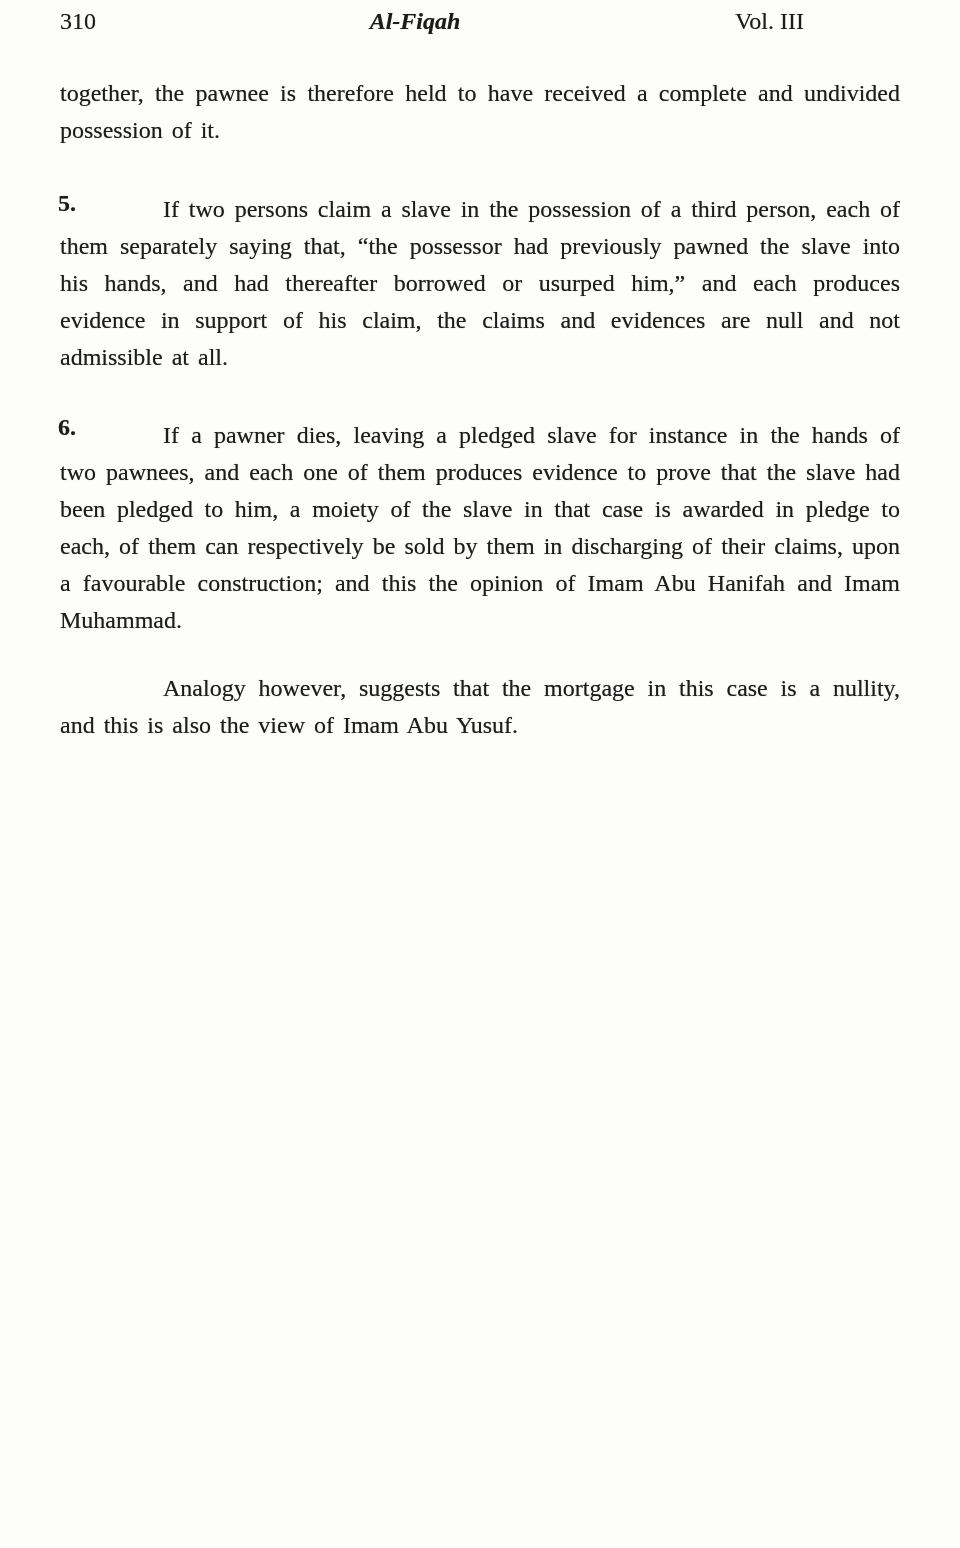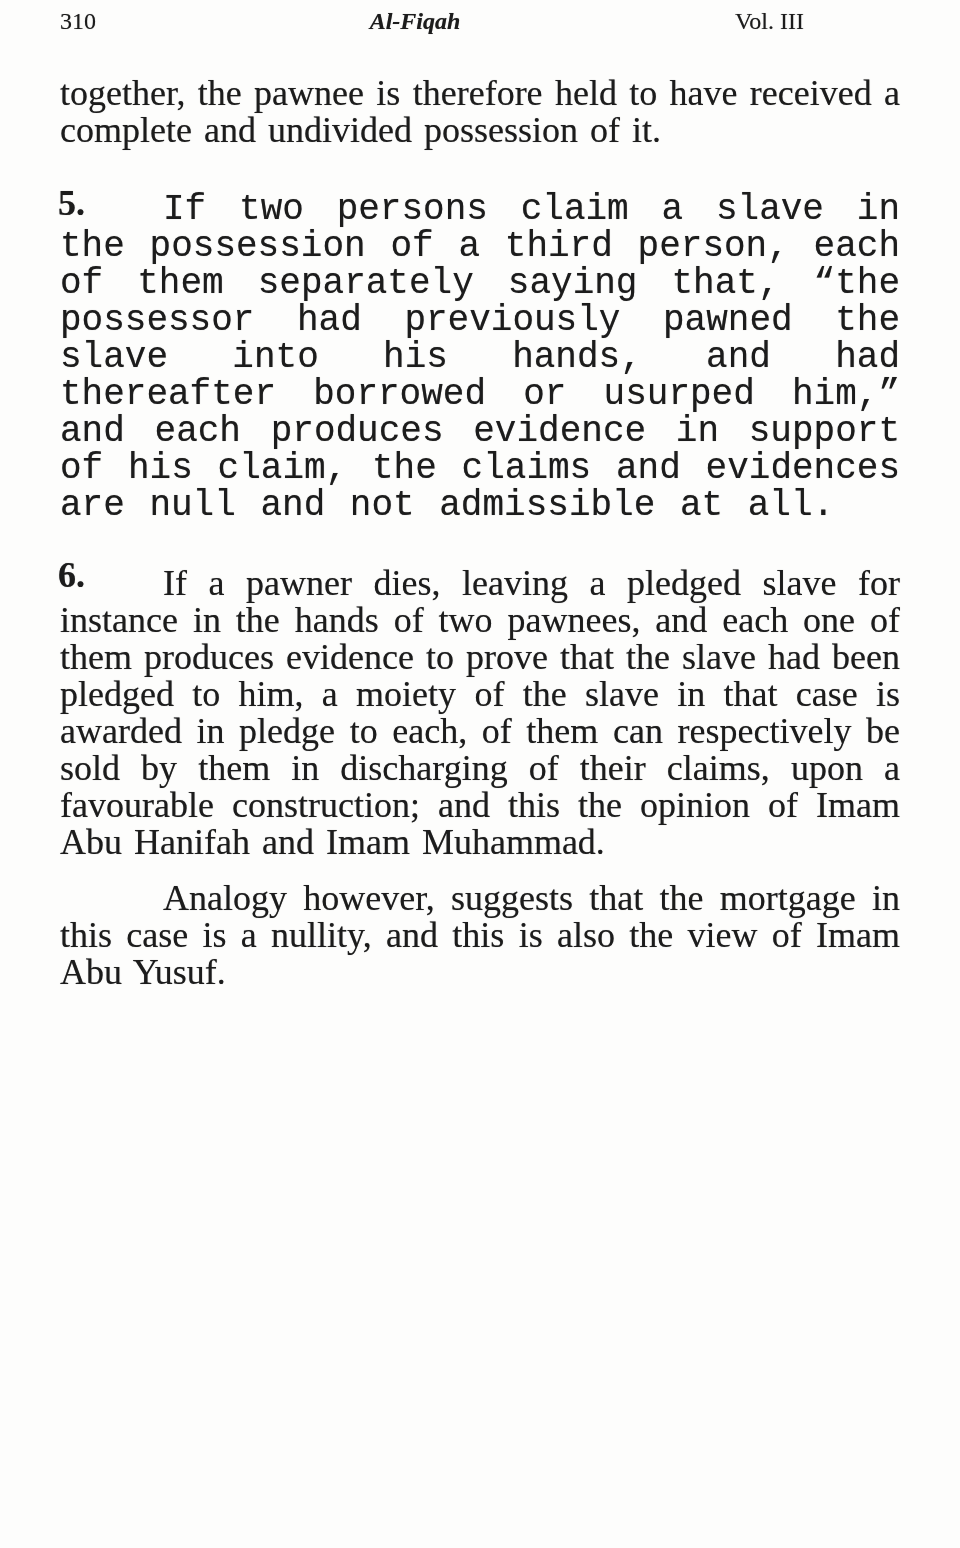--- a/index.html
+++ b/index.html
@@ -30,21 +30,21 @@
                    transform: translateX(-50%);
                    font-style: italic; font-weight: bold; }
   .volume-label  { position: absolute; left: 735px; top: 0; }
 
   
   .content {
     position: absolute;
     top: 75px;
     left: 60px;
     width: 840px;
-    font-size: 36px;
+    font-size: 24px;
     line-height: 37px;
     text-align: justify;
   }
   .para {
     margin: 0;
     word-spacing: 3px;
   }
   .para.first-line-indent { text-indent: 103px; }
 
   .section-heading {
@@ -55,24 +55,24 @@
     word-spacing: 1px;
   }
   .section-number {
     position: absolute;
     left: -2px;
     top: 0;
     font-weight: bold;
   }
 
   .mt-heading5 { margin-top: 36px; }
-  .mt-para5    { margin-top: 42px; font-family: Liberation Mono, monospace; }
+  .mt-para5    { margin-top: 42px; }
   .mt-heading6 { margin-top: 33px; }
   .mt-para6    { margin-top: 41px; }
-  .mt-closing  { margin-top: 19px; }
+  .mt-closing  { margin-top: 31px; }
 </style>
 </head>
 <body>
 
 <div class="page">
 
   <header class="running-header">
     <span class="page-number">310</span>
     <span class="book-title">Al-Fiqah</span>
     <span class="volume-label">Vol. III</span>

